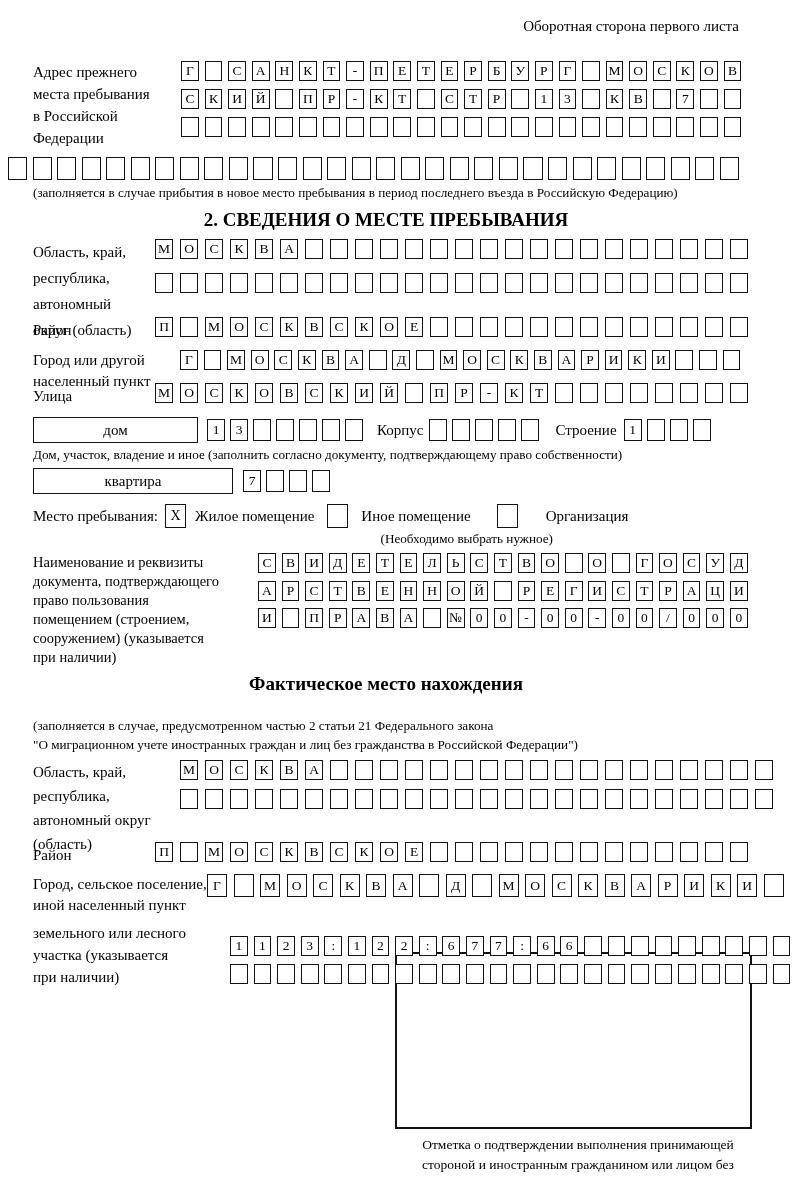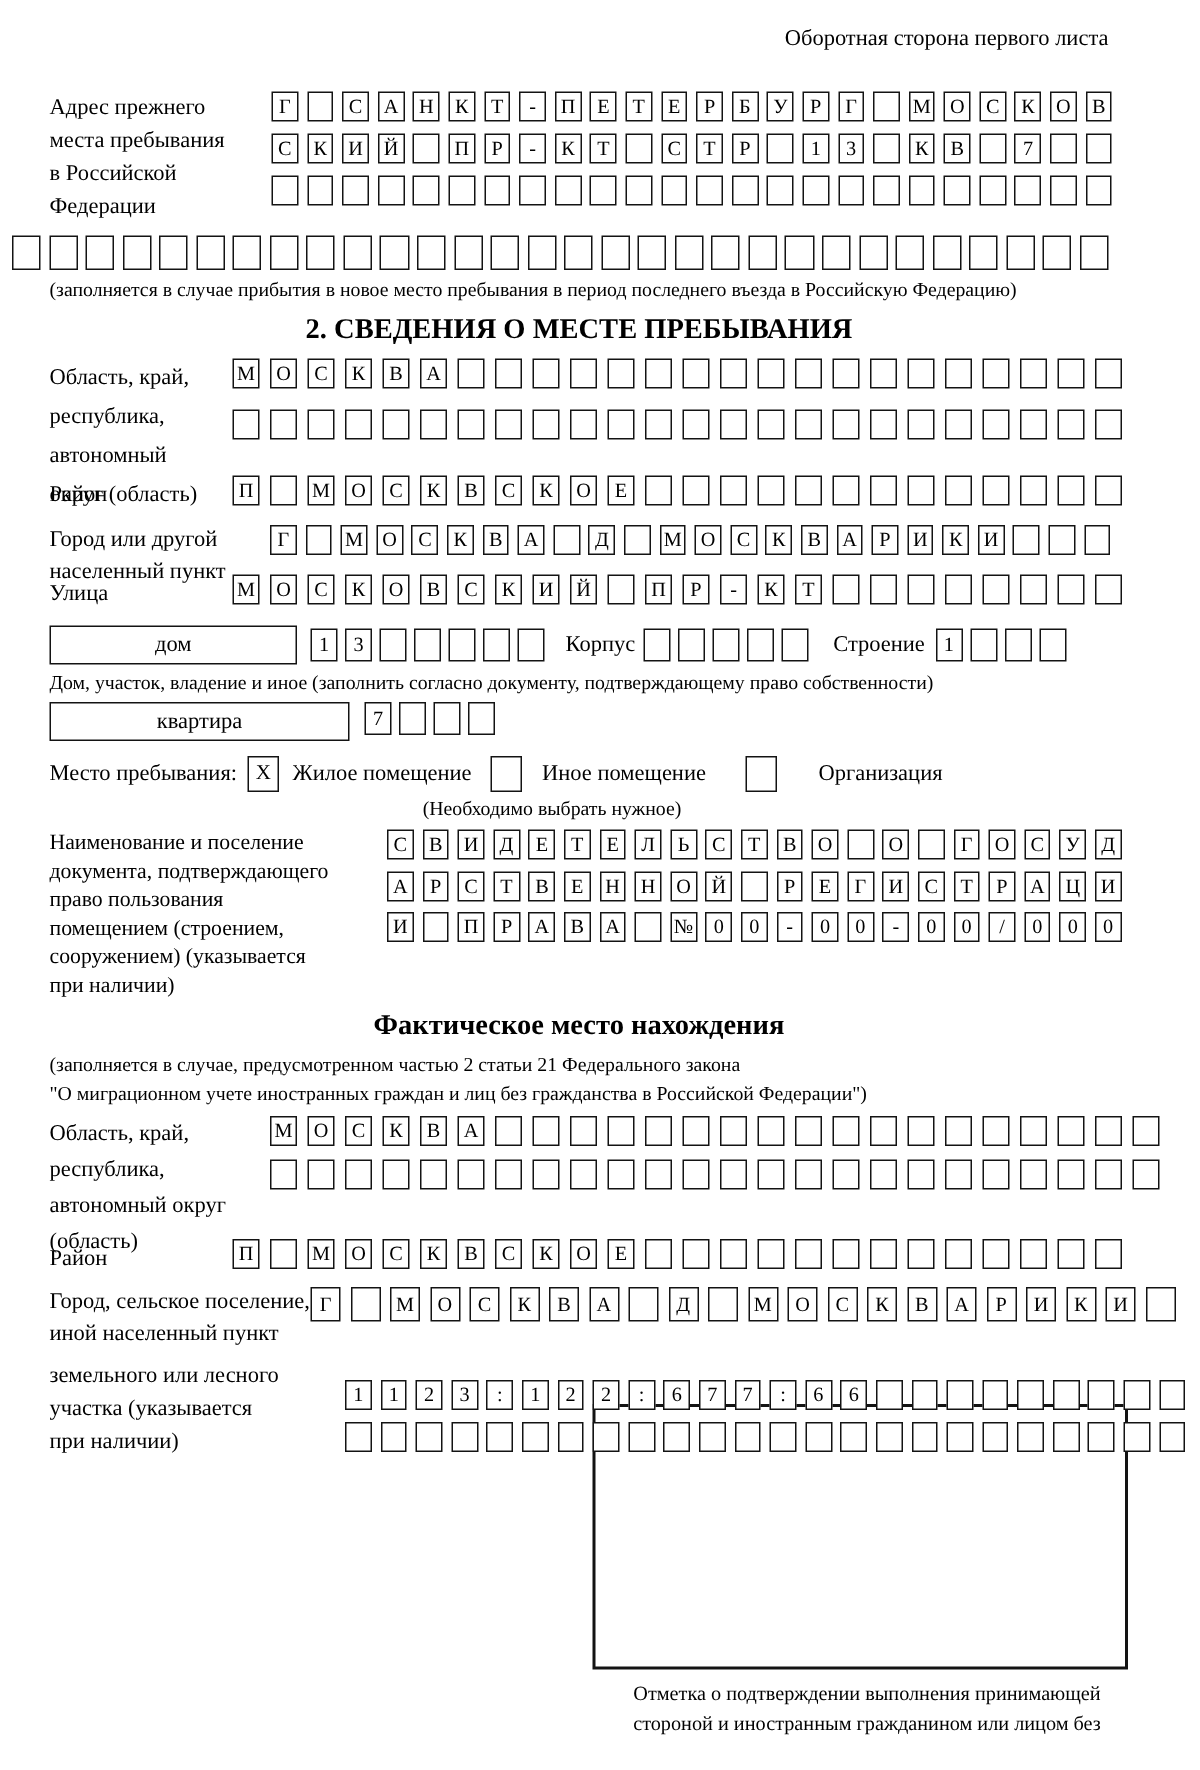--- a/index.html
+++ b/index.html
@@ -378,44 +378,44 @@
     <div class="inline-label" style="margin-left:16px;">Строение</div>
     <div class="cells cells-f" style="margin-left:7px;">
         <span class="cell">1</span>
         <span class="cell"></span>
         <span class="cell"></span>
         <span class="cell"></span>
       </div>
   </div>
   <div class="note" style="margin-top:4px;">Дом, участок, владение и иное (заполнить согласно документу, подтверждающему право собственности)</div>
 
-  <div class="block" style="margin-top:5px; ">
+  <div class="block" style="margin-top:5px; align-items:center;">
     <div class="fieldbox" style="width:200px;">квартира</div>
     <div class="cells cells-f" style="margin-left:10px;">
         <span class="cell">7</span>
         <span class="cell"></span>
         <span class="cell"></span>
         <span class="cell"></span>
       </div>
   </div>
 
   <div class="stay-row">
     <span class="inline-label">Место пребывания:</span>
     <span class="chk" style="margin-left:7px;">X</span>
     <span class="inline-label" style="margin-left:9px;">Жилое помещение</span>
     <span class="chk" style="margin-left:13px;"></span>
     <span class="inline-label" style="margin-left:13px;">Иное помещение</span>
     <span class="chk" style="margin-left:26px;"></span>
     <span class="inline-label" style="margin-left:28px;">Организация</span>
   </div>
-  <div class="note" style="margin-top:3px; margin-left:150px; width:370px; text-align:center;">(Необходимо выбрать нужное)</div>
+  <div class="note" style="margin-top:3px; margin-left:150px; width:370px; text-align:right;">(Необходимо выбрать нужное)</div>
 
   <div class="block" style="margin-top:6px;">
     <div class="label w225">
-        <div class="line">Наименование и поселение</div>
+        <div class="line">Наименование и реквизиты</div>
         <div class="line">документа, подтверждающего</div>
         <div class="line">право пользования</div>
         <div class="line">помещением (строением,</div>
         <div class="line">сооружением) (указывается</div>
         <div class="line">при наличии)</div>
       </div>
     <div class="rows gap7">
       <div class="cells cells-a">
           <span class="cell">С</span>
           <span class="cell">В</span>
@@ -482,21 +482,21 @@
           <span class="cell">0</span>
           <span class="cell">/</span>
           <span class="cell">0</span>
           <span class="cell">0</span>
           <span class="cell">0</span>
         </div>
     </div>
   </div>
 
   <div class="sec-title" style="margin-top:6px;">Фактическое место нахождения</div>
-  <div class="note center" style="margin-top:5px; line-height:19px;">
+  <div class="note center" style="margin-top:21px; line-height:19px;">
       <div class="line">(заполняется в случае, предусмотренном частью 2 статьи 21 Федерального закона</div>
       <div class="line">"О миграционном учете иностранных граждан и лиц без гражданства в Российской Федерации")</div>
     </div>
 
   <div class="block" style="margin-top:6px;">
     <div class="label w147b">
         <div class="line">Область, край,</div>
         <div class="line">республика,</div>
         <div class="line">автономный округ</div>
         <div class="line">(область)</div>

